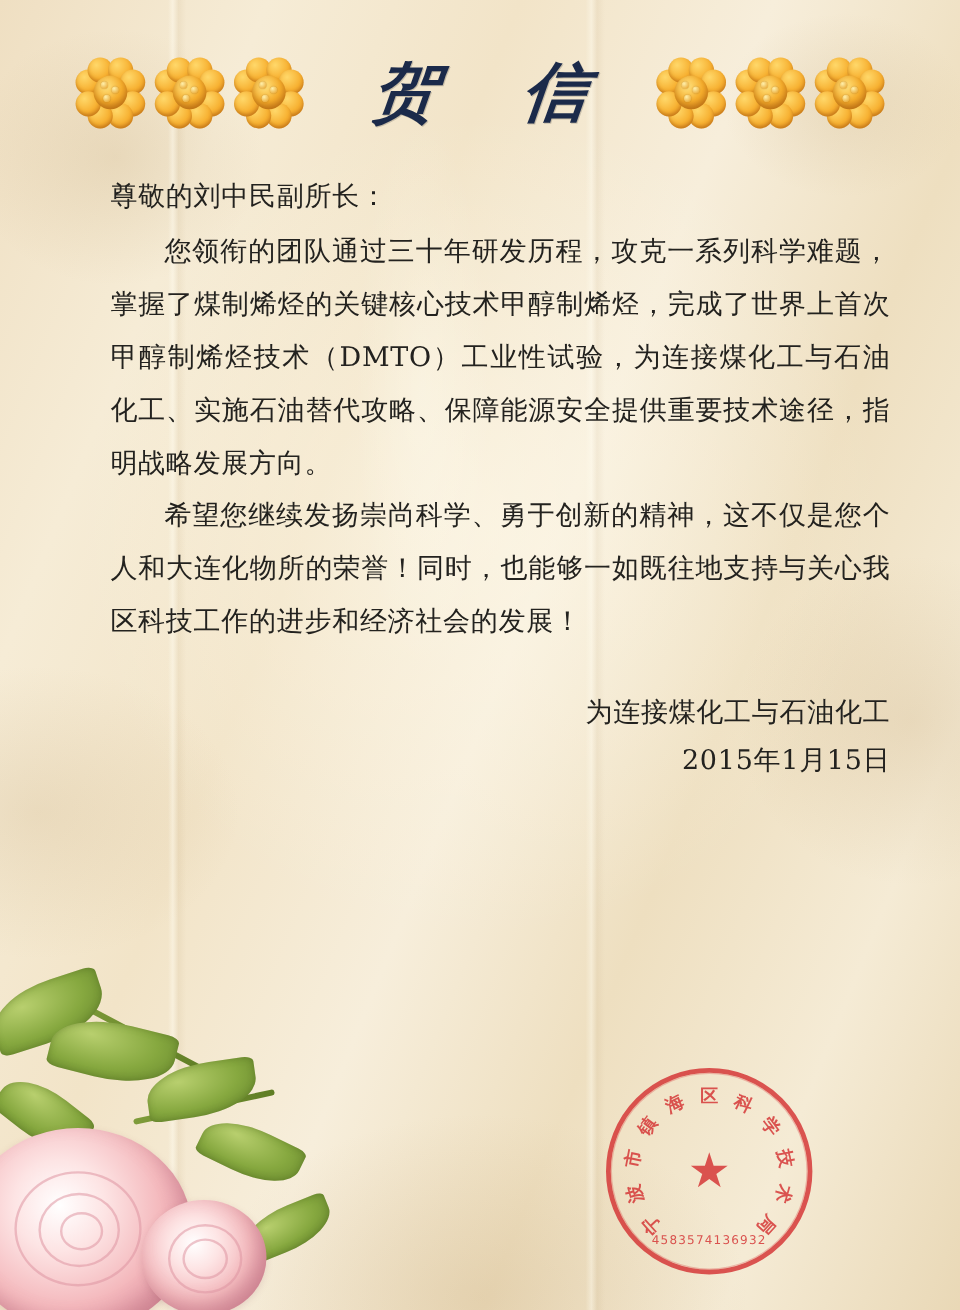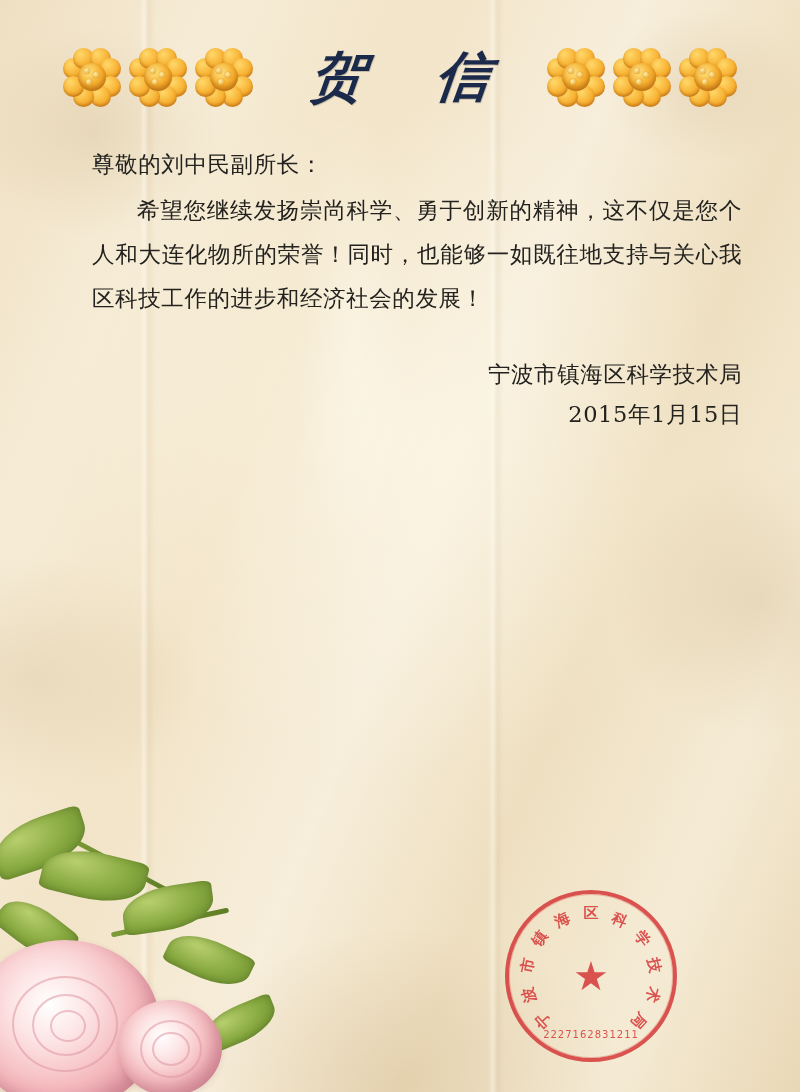--- a/index.html
+++ b/index.html
@@ -123,20 +123,21 @@
     margin: 6px 58px 0 92px;
     color: #23221f;
     font-size: 22.5px;
     line-height: 44px;
     letter-spacing: 0.6px;
     text-align: justify;
     text-justify: inter-ideograph;
   }
   #salutation {
     margin-bottom: 2px;
+    font-family: Liberation Serif, serif;
   }
   .para {
     text-indent: 2em;
     margin: 0;
   }
 
   
   #signature {
     position: relative;
     z-index: 3;
@@ -334,45 +335,46 @@
         <div class="dot" style="left:21px; top:20px;"></div>
         <div class="dot" style="left:30px; top:24px;"></div>
         <div class="dot" style="left:23px; top:31px;"></div>
       </div>
     </div>
 
   </div>
 
   <div id="letter">
     <div id="salutation">尊敬的刘中民副所长：</div>
+    <p class="para">您领衔的团队通过三十年研发历程，攻克一系列科学难题，掌握了煤制烯烃的关键核心技术甲醇制烯烃，完成了世界上首次甲醇制烯烃技术（DMTO）工业性试验，为连接煤化工与石油化工、实施石油替代攻略、保障能源安全提供重要技术途径，指明战略发展方向。</p>
     <p class="para">希望您继续发扬崇尚科学、勇于创新的精神，这不仅是您个人和大连化物所的荣誉！同时，也能够一如既往地支持与关心我区科技工作的进步和经济社会的发展！</p>
   </div>
 
   <div id="signature">
-    <div>宁波市镇海区科学技术局</div>
+    <div>为连接煤化工与石油化工</div>
     <div>2015年1月15日</div>
   </div>
 
   <div id="seal">
     <div class="ring"></div>
     <div class="star">★</div>
     <div class="arc-text" id="seal-arc">
         <span style="transform: translate(-47.6px, 42.8px) rotate(-132deg);">宁</span>
         <span style="transform: translate(-61.6px, 17.2px) rotate(-105.6deg);">波</span>
         <span style="transform: translate(-62.9px, -12px) rotate(-79.2deg);">市</span>
         <span style="transform: translate(-51px, -38.7px) rotate(-52.8deg);">镇</span>
         <span style="transform: translate(-28.5px, -57.3px) rotate(-26.4deg);">海</span>
         <span style="transform: translate(0px, -64px) rotate(0deg);">区</span>
         <span style="transform: translate(28.5px, -57.3px) rotate(26.4deg);">科</span>
         <span style="transform: translate(51px, -38.7px) rotate(52.8deg);">学</span>
         <span style="transform: translate(62.9px, -12px) rotate(79.2deg);">技</span>
         <span style="transform: translate(61.6px, 17.2px) rotate(105.6deg);">术</span>
         <span style="transform: translate(47.6px, 42.8px) rotate(132deg);">局</span>
       </div>
-    <div class="bottom-text">2227162831211</div>
+    <div class="bottom-text">4583574136932</div>
   </div>
 
   <div id="rose-decor">
     <div class="stem" style="left:60px; top:60px; width:130px; height:5px; transform:rotate(28deg);"></div>
     <div class="stem" style="left:120px; top:120px; width:120px; height:5px; transform:rotate(-12deg);"></div>
     <div class="leaf" style="left:2px;  top:18px;  width:96px; height:50px; transform:rotate(-18deg);"></div>
     <div class="leaf" style="left:52px;  top:52px;  width:104px; height:48px; transform:rotate(14deg);"></div>
     <div class="leaf" style="left:132px; top:86px;  width:92px;  height:44px; transform:rotate(-8deg);"></div>
     <div class="leaf" style="left:176px; top:140px; width:86px;  height:40px; transform:rotate(26deg);"></div>
     <div class="leaf" style="left:6px;   top:108px; width:80px;  height:42px; transform:rotate(38deg);"></div>

